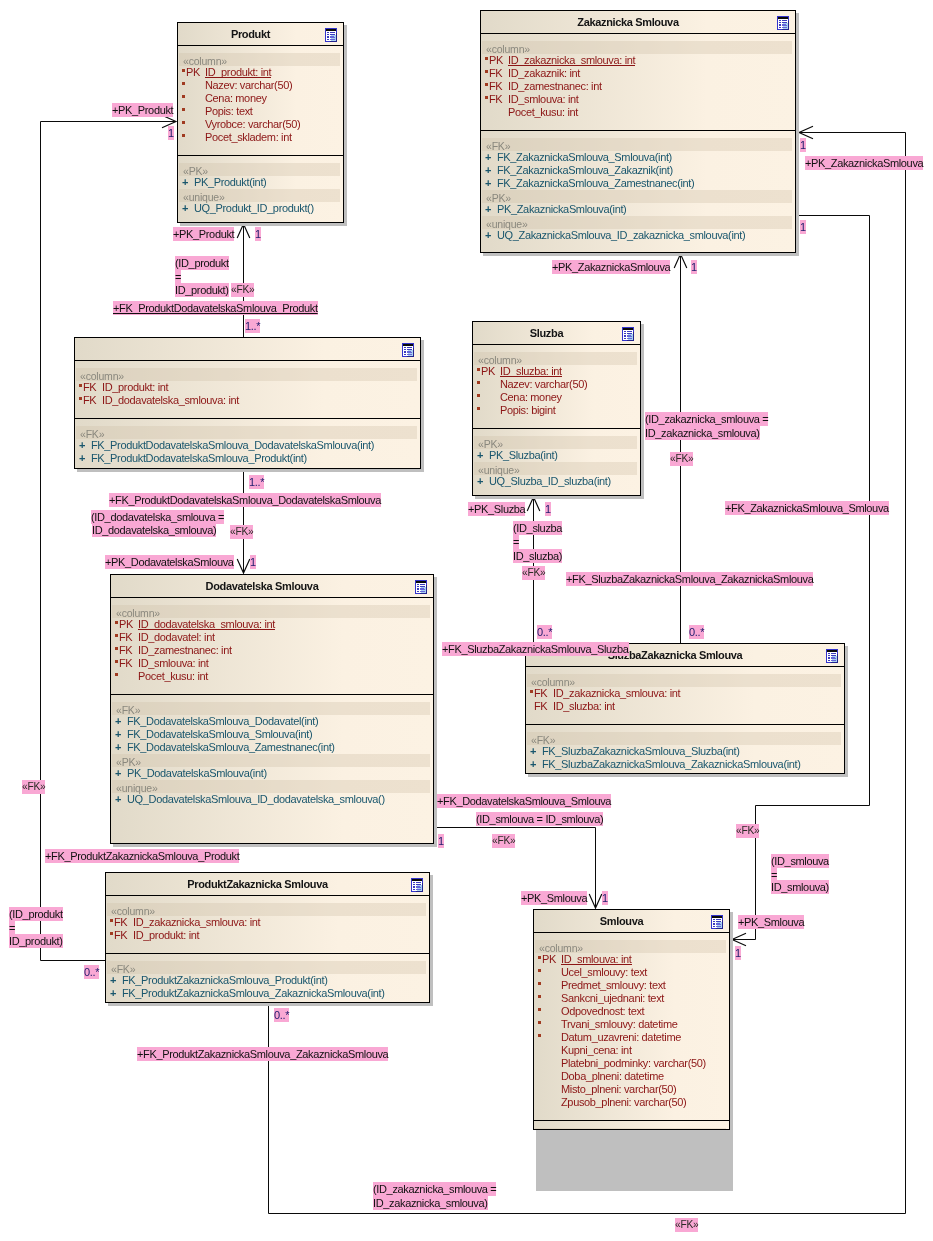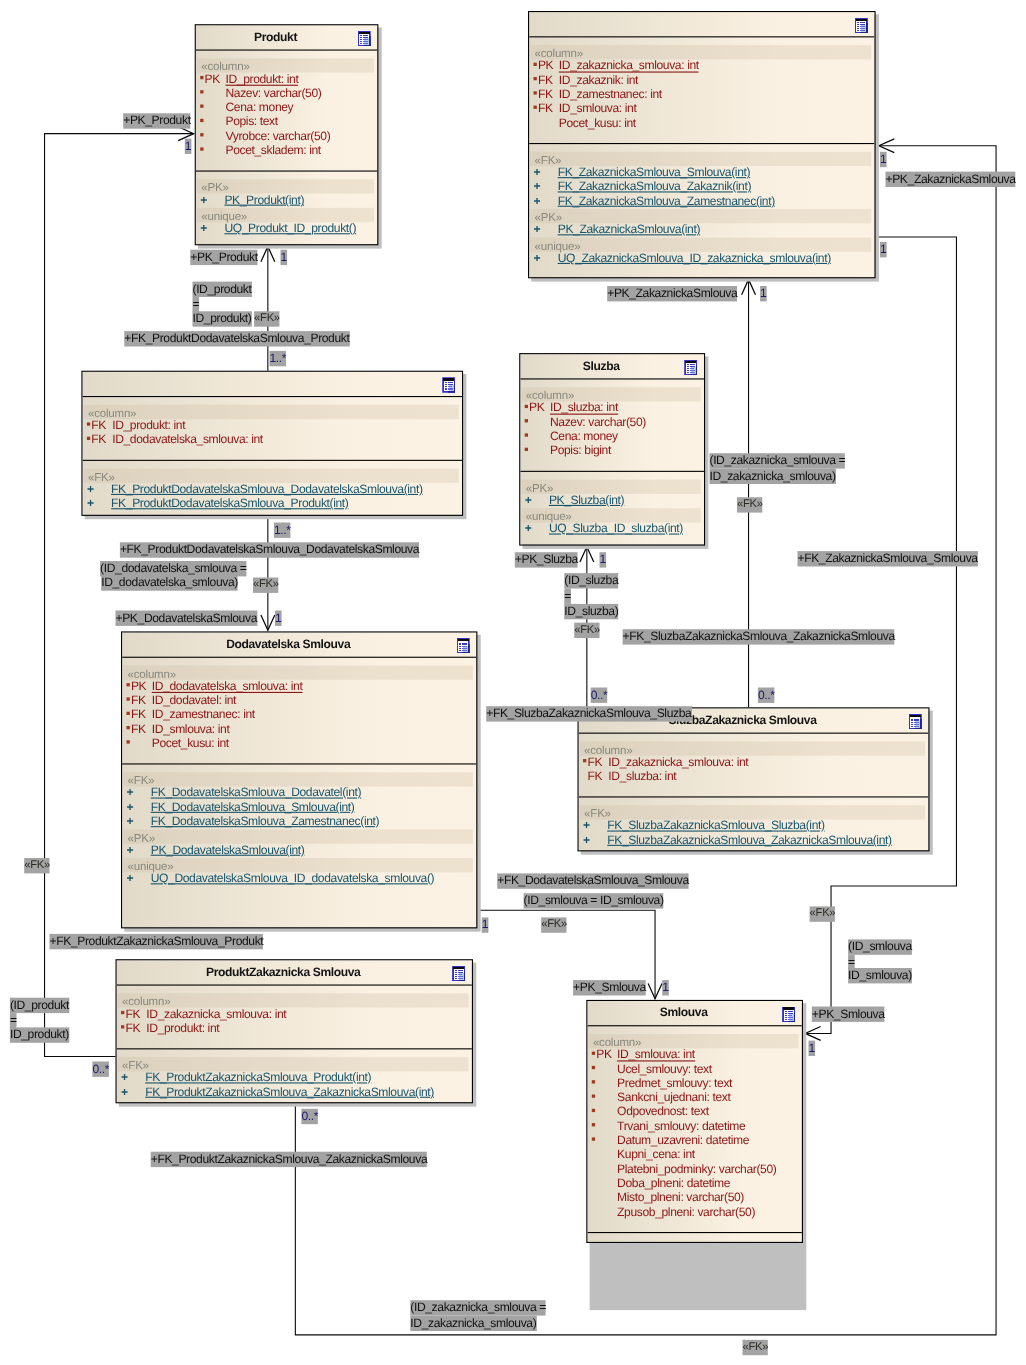--- a/index.html
+++ b/index.html
@@ -33,23 +33,23 @@
        white-space:nowrap;padding-left:18px;position:relative;}
   .crow .k{position:absolute;left:4px;top:0;white-space:pre;padding-left:4px;}
   .crow .st{position:absolute;left:0px;top:3px;width:3px;height:3px;
        background:#a03a20;font-size:0;}
   .crow .v{position:absolute;left:27px;top:0;}
   .crow.pk .v::after{content:"";position:absolute;left:0;right:0;bottom:1px;
        height:1px;background:#8c1515;}
   .orow{height:13px;line-height:13px;font-size:11px;color:#19566d;
        white-space:nowrap;position:relative;}
   .orow .p{position:absolute;left:4px;top:0;font-weight:bold;}
-  .orow .v{position:absolute;left:26px;top:0;text-decoration:underline;}
+  .orow .v{position:absolute;left:16px;top:0;}
   .lbl{position:absolute;font-size:11px;color:#111;white-space:nowrap;line-height:12px;
-       background:#a3a3a3;padding:1px 0;}
+       background:#f9a8d4;padding:1px 0;}
   .lbl.mult{color:#1b1b6b;}
   .lbl.stereo2{color:#2b2b26;font-size:10.2px;letter-spacing:-0.25px;}
 </style>
 </head>
 <body>
 
 <div id="canvas">
   <svg id="edgelayer" viewBox="0 0 933 1241" xmlns="http://www.w3.org/2000/svg">
       <path d="M243.5 337 L243.5 224" fill="none" stroke="#0a0a0a" stroke-width="1"></path>
       <polyline points="237.2,238 243.5,224 249.8,238" fill="none" stroke="#0a0a0a" stroke-width="1.15"></polyline>
@@ -128,20 +128,21 @@
           <div class="stereo">«unique»</div>
           <div class="orow">
             <span class="p">+</span>
             <span class="v">UQ_Produkt_ID_produkt()</span>
           </div>
         </div>
       </div>
       <div class="shadow" style="left: 483px; top: 13px; width: 316px; height: 243px;"></div>
       <div class="tbl" style="left: 480px; top: 10px; width: 316px; height: 243px;">
         <div class="hdr">
+          <div class="ttl">Zakaznicka Smlouva</div>
           <div class="ico"><svg viewBox="0 0 12 14" width="12" height="14" shape-rendering="crispEdges">
               <rect x="0" y="0" width="12" height="14" fill="#3333cc"></rect>
               <rect x="10.5" y="5" width="1.5" height="9" fill="#22228c"></rect>
               <rect x="5" y="12.8" width="7" height="1.2" fill="#22228c"></rect>
               <rect x="1" y="0.9" width="10" height="2.2" fill="#090909"></rect>
               <rect x="1.3" y="3.1" width="9.2" height="9.7" fill="#ffffff"></rect>
               <rect x="6" y="6.9" width="4.5" height="5.9" fill="#a9d0f2"></rect>
               <rect x="2.4" y="4.2" width="1.9" height="0.9" fill="#3b3bbe"></rect>
               <rect x="2.4" y="5.9" width="1.9" height="0.9" fill="#3b3bbe"></rect>
               <rect x="2.4" y="7.6" width="1.9" height="0.9" fill="#3b3bbe"></rect>
@@ -557,21 +558,21 @@
     </div>
   <div id="labellayer">
       <div class="lbl" style="left: 112px; top: 103px;">+PK_Produkt</div>
       <div class="lbl mult" style="left: 168px; top: 126px;">1</div>
       <div class="lbl" style="left: 173px; top: 227px;">+PK_Produkt</div>
       <div class="lbl mult" style="left: 255px; top: 227px;">1</div>
       <div class="lbl" style="left: 175px; top: 256px;">(ID_produkt</div>
       <div class="lbl" style="left: 175px; top: 270px;">=</div>
       <div class="lbl" style="left: 175px; top: 283px;">ID_produkt)</div>
       <div class="lbl stereo2" style="left: 231px; top: 283px;">«FK»</div>
-      <div class="lbl" style="left: 113px; top: 301px;">+FK_ProduktDodavatelskaSmlouva_Produkt</div>
+      <div class="lbl" style="left: 113px; top: 301px; text-decoration: underline;">+FK_ProduktDodavatelskaSmlouva_Produkt</div>
       <div class="lbl mult" style="left: 245px; top: 319px;">1..*</div>
       <div class="lbl mult" style="left: 249px; top: 475px;">1..*</div>
       <div class="lbl" style="left: 109px; top: 493px;">+FK_ProduktDodavatelskaSmlouva_DodavatelskaSmlouva</div>
       <div class="lbl" style="left: 91px; top: 510px;">(ID_dodavatelska_smlouva =</div>
       <div class="lbl" style="left: 92px; top: 523px;">ID_dodavatelska_smlouva)</div>
       <div class="lbl stereo2" style="left: 230px; top: 525px;">«FK»</div>
       <div class="lbl" style="left: 105px; top: 555px;">+PK_DodavatelskaSmlouva</div>
       <div class="lbl mult" style="left: 250px; top: 555px;">1</div>
       <div class="lbl" style="left: 468px; top: 502px;">+PK_Sluzba</div>
       <div class="lbl mult" style="left: 545px; top: 502px;">1</div>
@@ -585,21 +586,21 @@
       <div class="lbl" style="left: 805px; top: 156px;">+PK_ZakaznickaSmlouva</div>
       <div class="lbl mult" style="left: 800px; top: 220px;">1</div>
       <div class="lbl" style="left: 552px; top: 260px;">+PK_ZakaznickaSmlouva</div>
       <div class="lbl mult" style="left: 691px; top: 260px;">1</div>
       <div class="lbl" style="left: 645px; top: 412px;">(ID_zakaznicka_smlouva =</div>
       <div class="lbl" style="left: 645px; top: 426px;">ID_zakaznicka_smlouva)</div>
       <div class="lbl stereo2" style="left: 670px; top: 452px;">«FK»</div>
       <div class="lbl" style="left: 725px; top: 501px;">+FK_ZakaznickaSmlouva_Smlouva</div>
       <div class="lbl" style="left: 566px; top: 572px;">+FK_SluzbaZakaznickaSmlouva_ZakaznickaSmlouva</div>
       <div class="lbl mult" style="left: 689px; top: 625px;">0..*</div>
-      <div class="lbl" style="left: 452px; top: 794px;">+FK_DodavatelskaSmlouva_Smlouva</div>
+      <div class="lbl" style="left: 437px; top: 794px;">+FK_DodavatelskaSmlouva_Smlouva</div>
       <div class="lbl" style="left: 476px; top: 812px;">(ID_smlouva = ID_smlouva)</div>
       <div class="lbl mult" style="left: 438px; top: 834px;">1</div>
       <div class="lbl stereo2" style="left: 492px; top: 834px;">«FK»</div>
       <div class="lbl" style="left: 521px; top: 891px;">+PK_Smlouva</div>
       <div class="lbl mult" style="left: 602px; top: 891px;">1</div>
       <div class="lbl stereo2" style="left: 736px; top: 824px;">«FK»</div>
       <div class="lbl" style="left: 771px; top: 854px;">(ID_smlouva</div>
       <div class="lbl" style="left: 771px; top: 868px;">=</div>
       <div class="lbl" style="left: 771px; top: 880px;">ID_smlouva)</div>
       <div class="lbl" style="left: 738px; top: 915px;">+PK_Smlouva</div>

